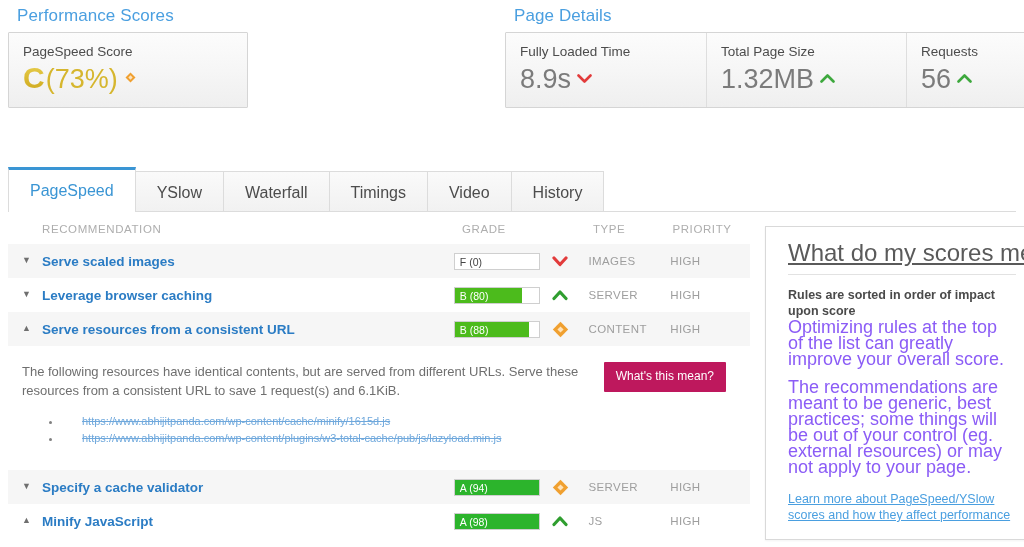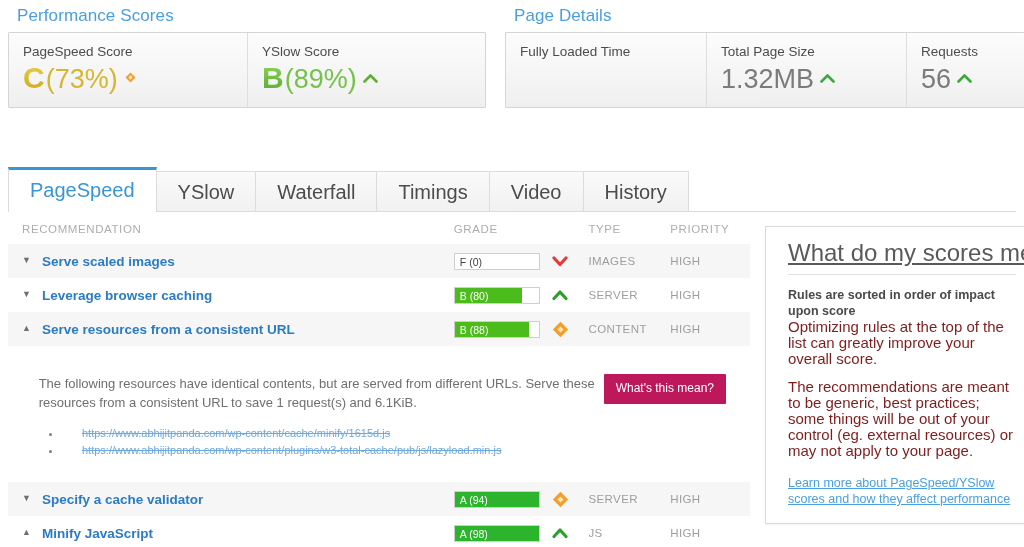--- a/index.html
+++ b/index.html
@@ -70,21 +70,21 @@
     -webkit-background-clip: text; background-clip: text; color: transparent;
   }
 
   .trend { display:inline-block; margin-left:5px; position:relative; top:-4px; }
   .trend svg { display:block; }
 
   
   .tabs-wrap { position:absolute; left:8px; top:170px; width:1008px; }
   .tabs { display:flex; align-items:flex-end; height:42px; }
   .tab {
-    font-size: 20px;
+    font-size: 16px;
     color: #4c4c4c;
     padding: 11px 21px 10px 21px;
     background: linear-gradient(to bottom,#fafafa,#f1f1f1);
     border: 1px solid #dcdcdc;
     border-bottom: none;
     margin-right: -1px;
     line-height: 19px;
     cursor: pointer;
     white-space: nowrap;
   }
@@ -108,21 +108,21 @@
 
   .rec-head {
     display:flex; align-items:center;
     height: 30px;
     font-size: 11.5px;
     letter-spacing: .6px;
     color: #aeaeae;
     font-weight: 400;
     padding: 0 0 0 14px;
   }
-  .col-rec   { width: 433px; }
+  .col-rec   { width: 433px; margin-left: 20px; }
   .col-grade { width: 135px; }
   .col-type  { width: 82px; }
   .col-pri   { width: 80px; }
 
   .rec-row {
     display:flex; align-items:center;
     height: 34px;
     padding-left: 14px;
     background: #ffffff;
   }
@@ -163,21 +163,21 @@
   .pri-cell {
     width: 80px; font-size:11.5px; color:#9e9e9e; letter-spacing:.4px;
   }
 
   
   .detail {
     background:#ffffff;
     padding: 16px 14px 22px 14px;
     position: relative;
   }
-  .detail-top { display:flex; justify-content:flex-end; align-items:flex-start;margin-top:12px; }
+  .detail-top { display:flex; justify-content:space-between; align-items:flex-start; }
   .detail-text {
     font-size: 13px; color: #6f6f6f; line-height: 19px;
     max-width: 565px;
   }
   .whats-this {
     background:#be185d; color:#ffffff; font-size:12px;
     padding: 7px 12px 8px 12px; white-space:nowrap; cursor:pointer;
     line-height: 15px; border-radius:1px; margin-right: 10px;
   }
   .res-list { margin: 14px 0 0 0; padding-left: 40px; }
@@ -202,21 +202,21 @@
     line-height: 24px; padding-bottom: 9px;
     border-bottom: 1px solid #e2e2e2;
     white-space: nowrap;
     text-decoration: underline;
   }
   .info-block { margin-top: 12px; }
   .info-h {
     font-size: 12.5px; font-weight:700; color:#4a4a4a; line-height:16px;
   }
   .info-p {
-    font-size: 15px; color:#7f1d1d; line-height:16px;
+    font-size: 18px; color:#8b5cf6; line-height:16px;
   }
   .info-link {
     display:block; margin-top:16px;
     font-size: 12.5px; color:#4a9fe0; text-decoration:underline;
     line-height:16px; cursor:pointer;
   }
 </style>
 </head>
 <body>
 
@@ -235,42 +235,38 @@
             <span class="grade-paren">(73%)</span>
             <span class="trend">
               <svg width="13" height="13" viewBox="0 0 13 13">
                   <polygon points="6.5,1.5 11.5,6.5 6.5,11.5 1.5,6.5" fill="#f0a030"></polygon>
                   <polygon points="6.5,4.3 8.7,6.5 6.5,8.7 4.3,6.5" fill="#fbe3c0"></polygon>
                 </svg>
             </span>
           </div>
         </div>
 
-        <div class="card" style="width:238px;">
-          <div class="card-label">YSlow Score</div>
-          <div class="card-value grade-b">
-            <span class="grade-letter">B</span>
-            <span class="grade-paren">(89%)</span>
-            <span class="trend">
-              <svg width="15" height="11" viewBox="0 0 15 11">
-                  <polyline points="1.5,8.5 7.5,2.5 13.5,8.5" fill="none" stroke="#5eae35" stroke-width="2.6" stroke-linecap="round" stroke-linejoin="round"></polyline>
-                </svg>
-            </span>
-          </div>
-        </div>
 
       </div>
     </div>
 
     <div class="panel" style="left:505px; top:5px;">
       <div class="panel-title">Page Details</div>
       <div class="card-group">
 
         <div class="card" style="width:200px;">
           <div class="card-label">Fully Loaded Time</div>
+          <div class="card-value">
+            <span>8.9s</span>
+            <span class="trend">
+              <svg width="15" height="11" viewBox="0 0 15 11">
+                  <polyline points="1.5,2.5 7.5,8.5 13.5,2.5" fill="none" stroke="#e23b3b" stroke-width="2.6" stroke-linecap="round" stroke-linejoin="round"></polyline>
+                </svg>
+            </span>
+          </div>
         </div>
 
         <div class="card" style="width:200px;">
           <div class="card-label">Total Page Size</div>
           <div class="card-value">
             <span>1.32MB</span>
             <span class="trend">
               <svg width="15" height="11" viewBox="0 0 15 11">
                   <polyline points="1.5,8.5 7.5,2.5 13.5,8.5" fill="none" stroke="#3da83d" stroke-width="2.6" stroke-linecap="round" stroke-linejoin="round"></polyline>
                 </svg>

